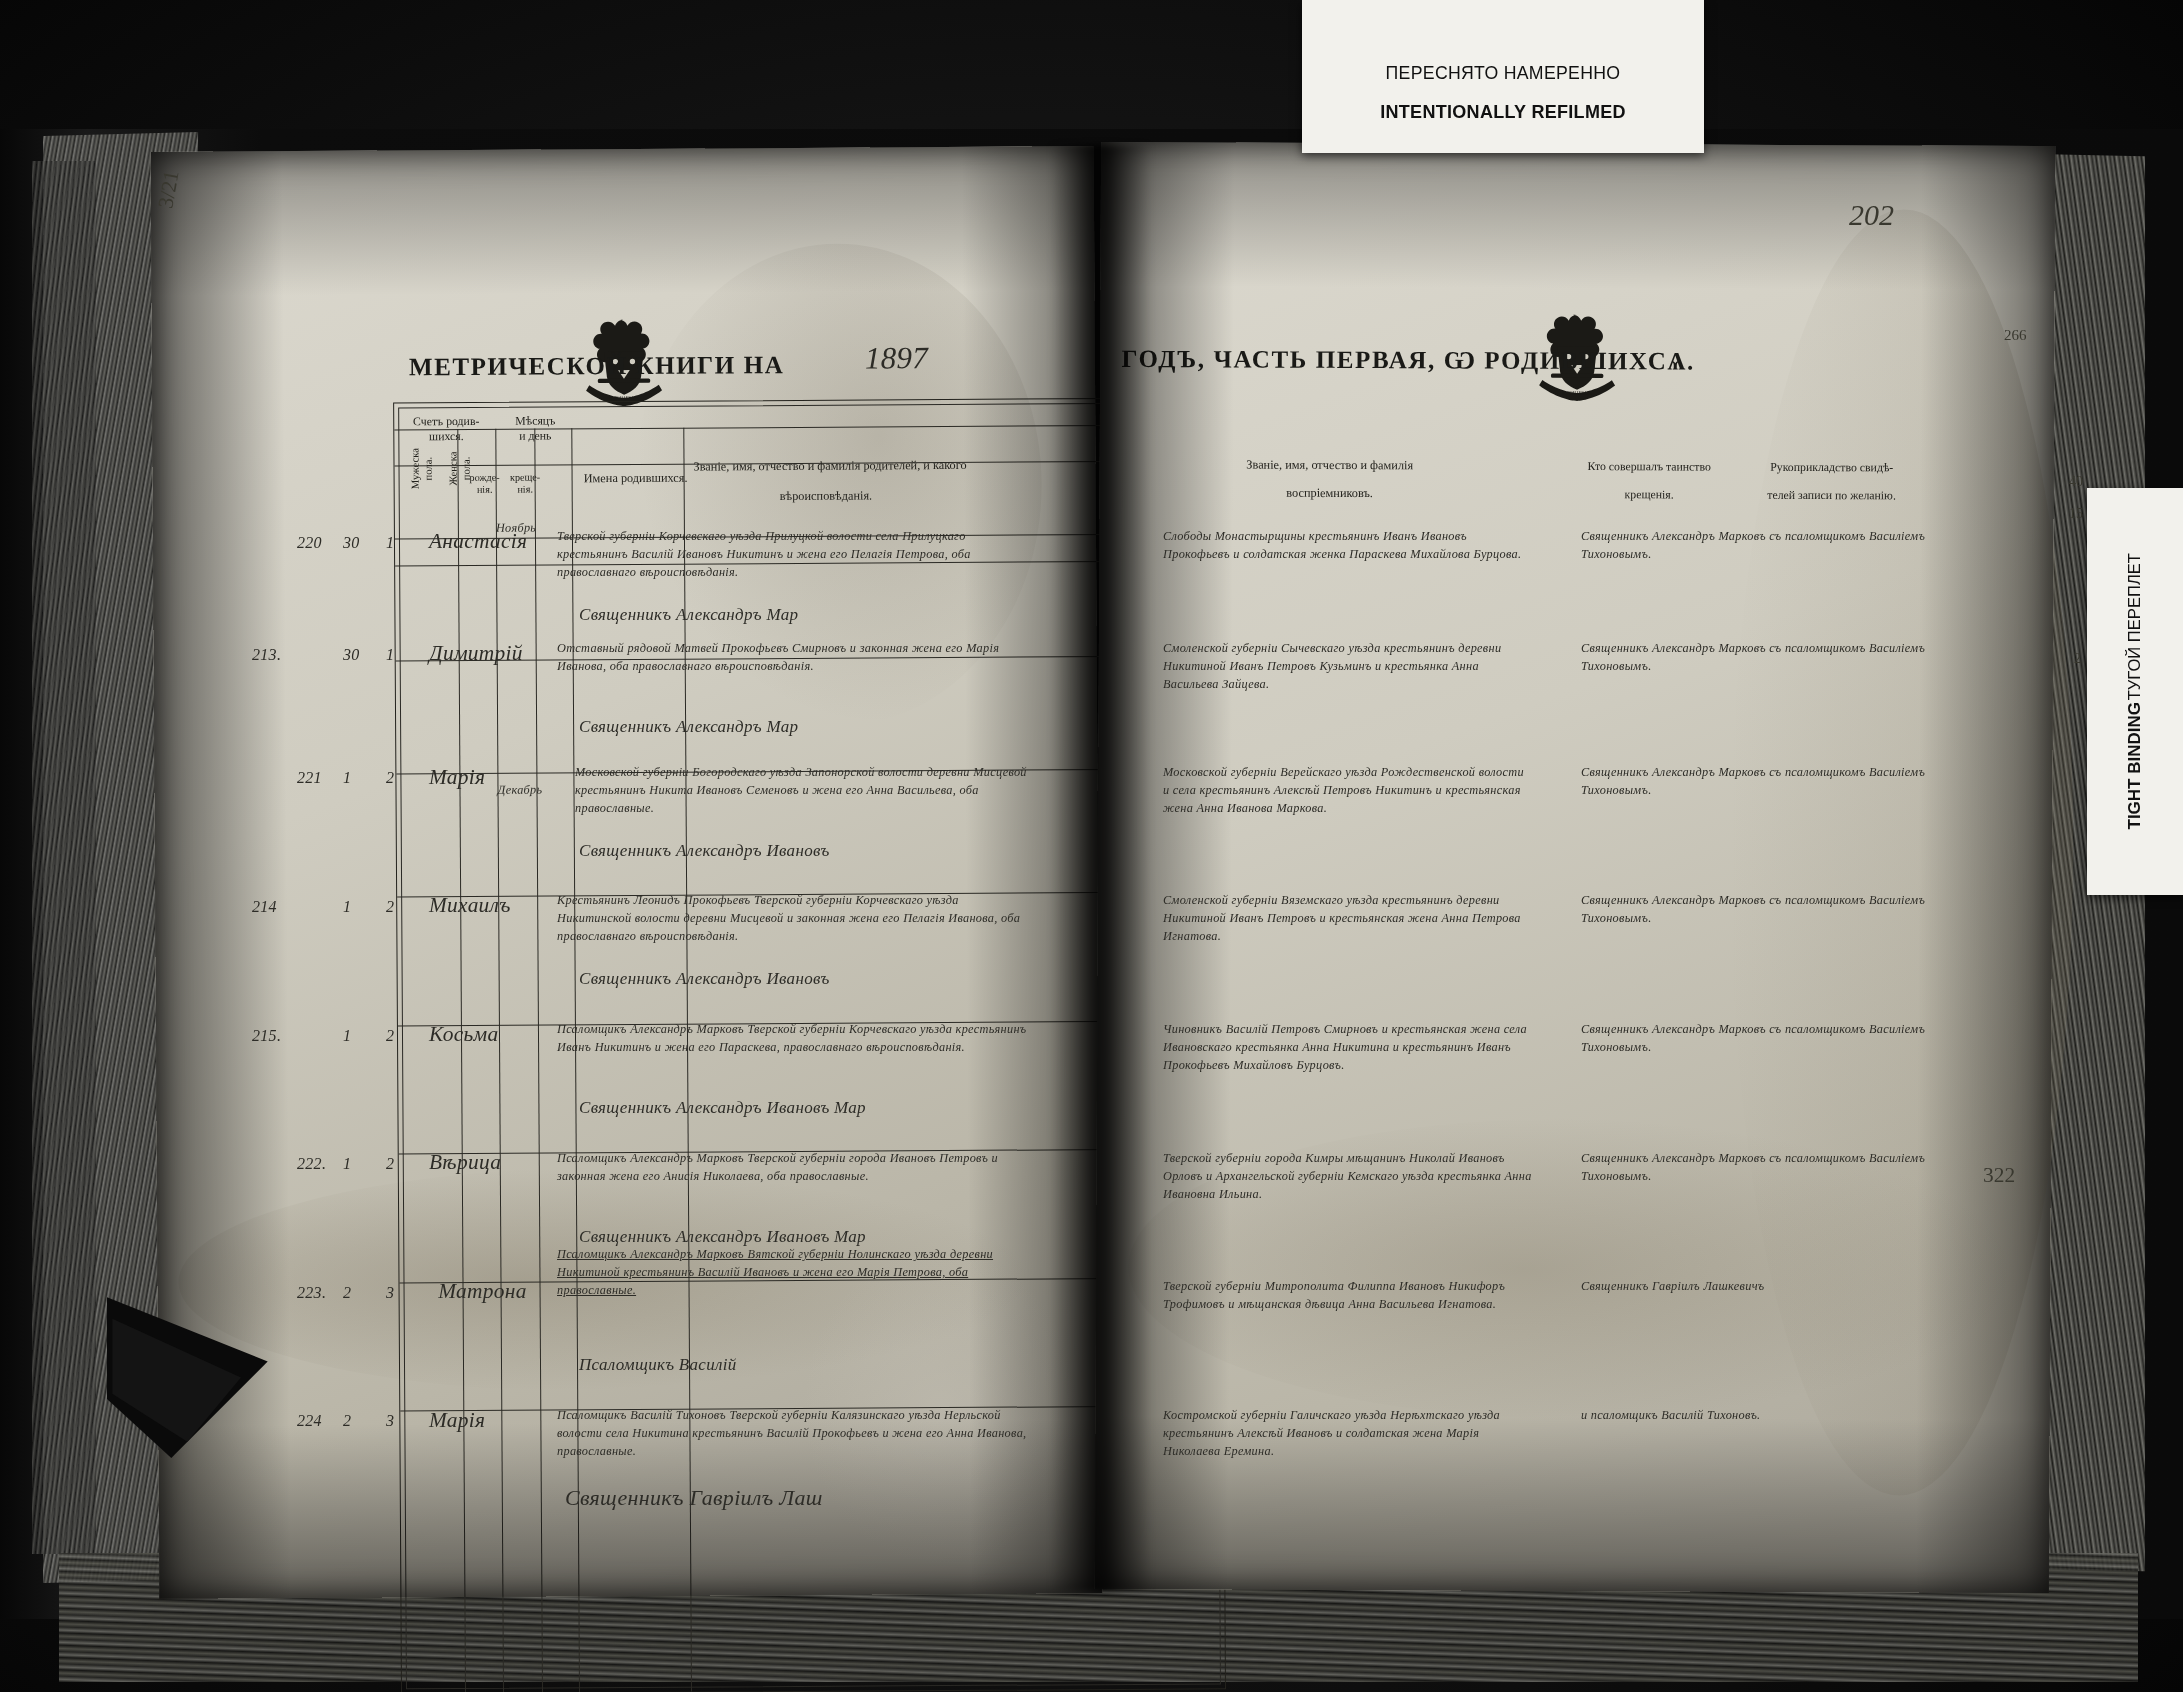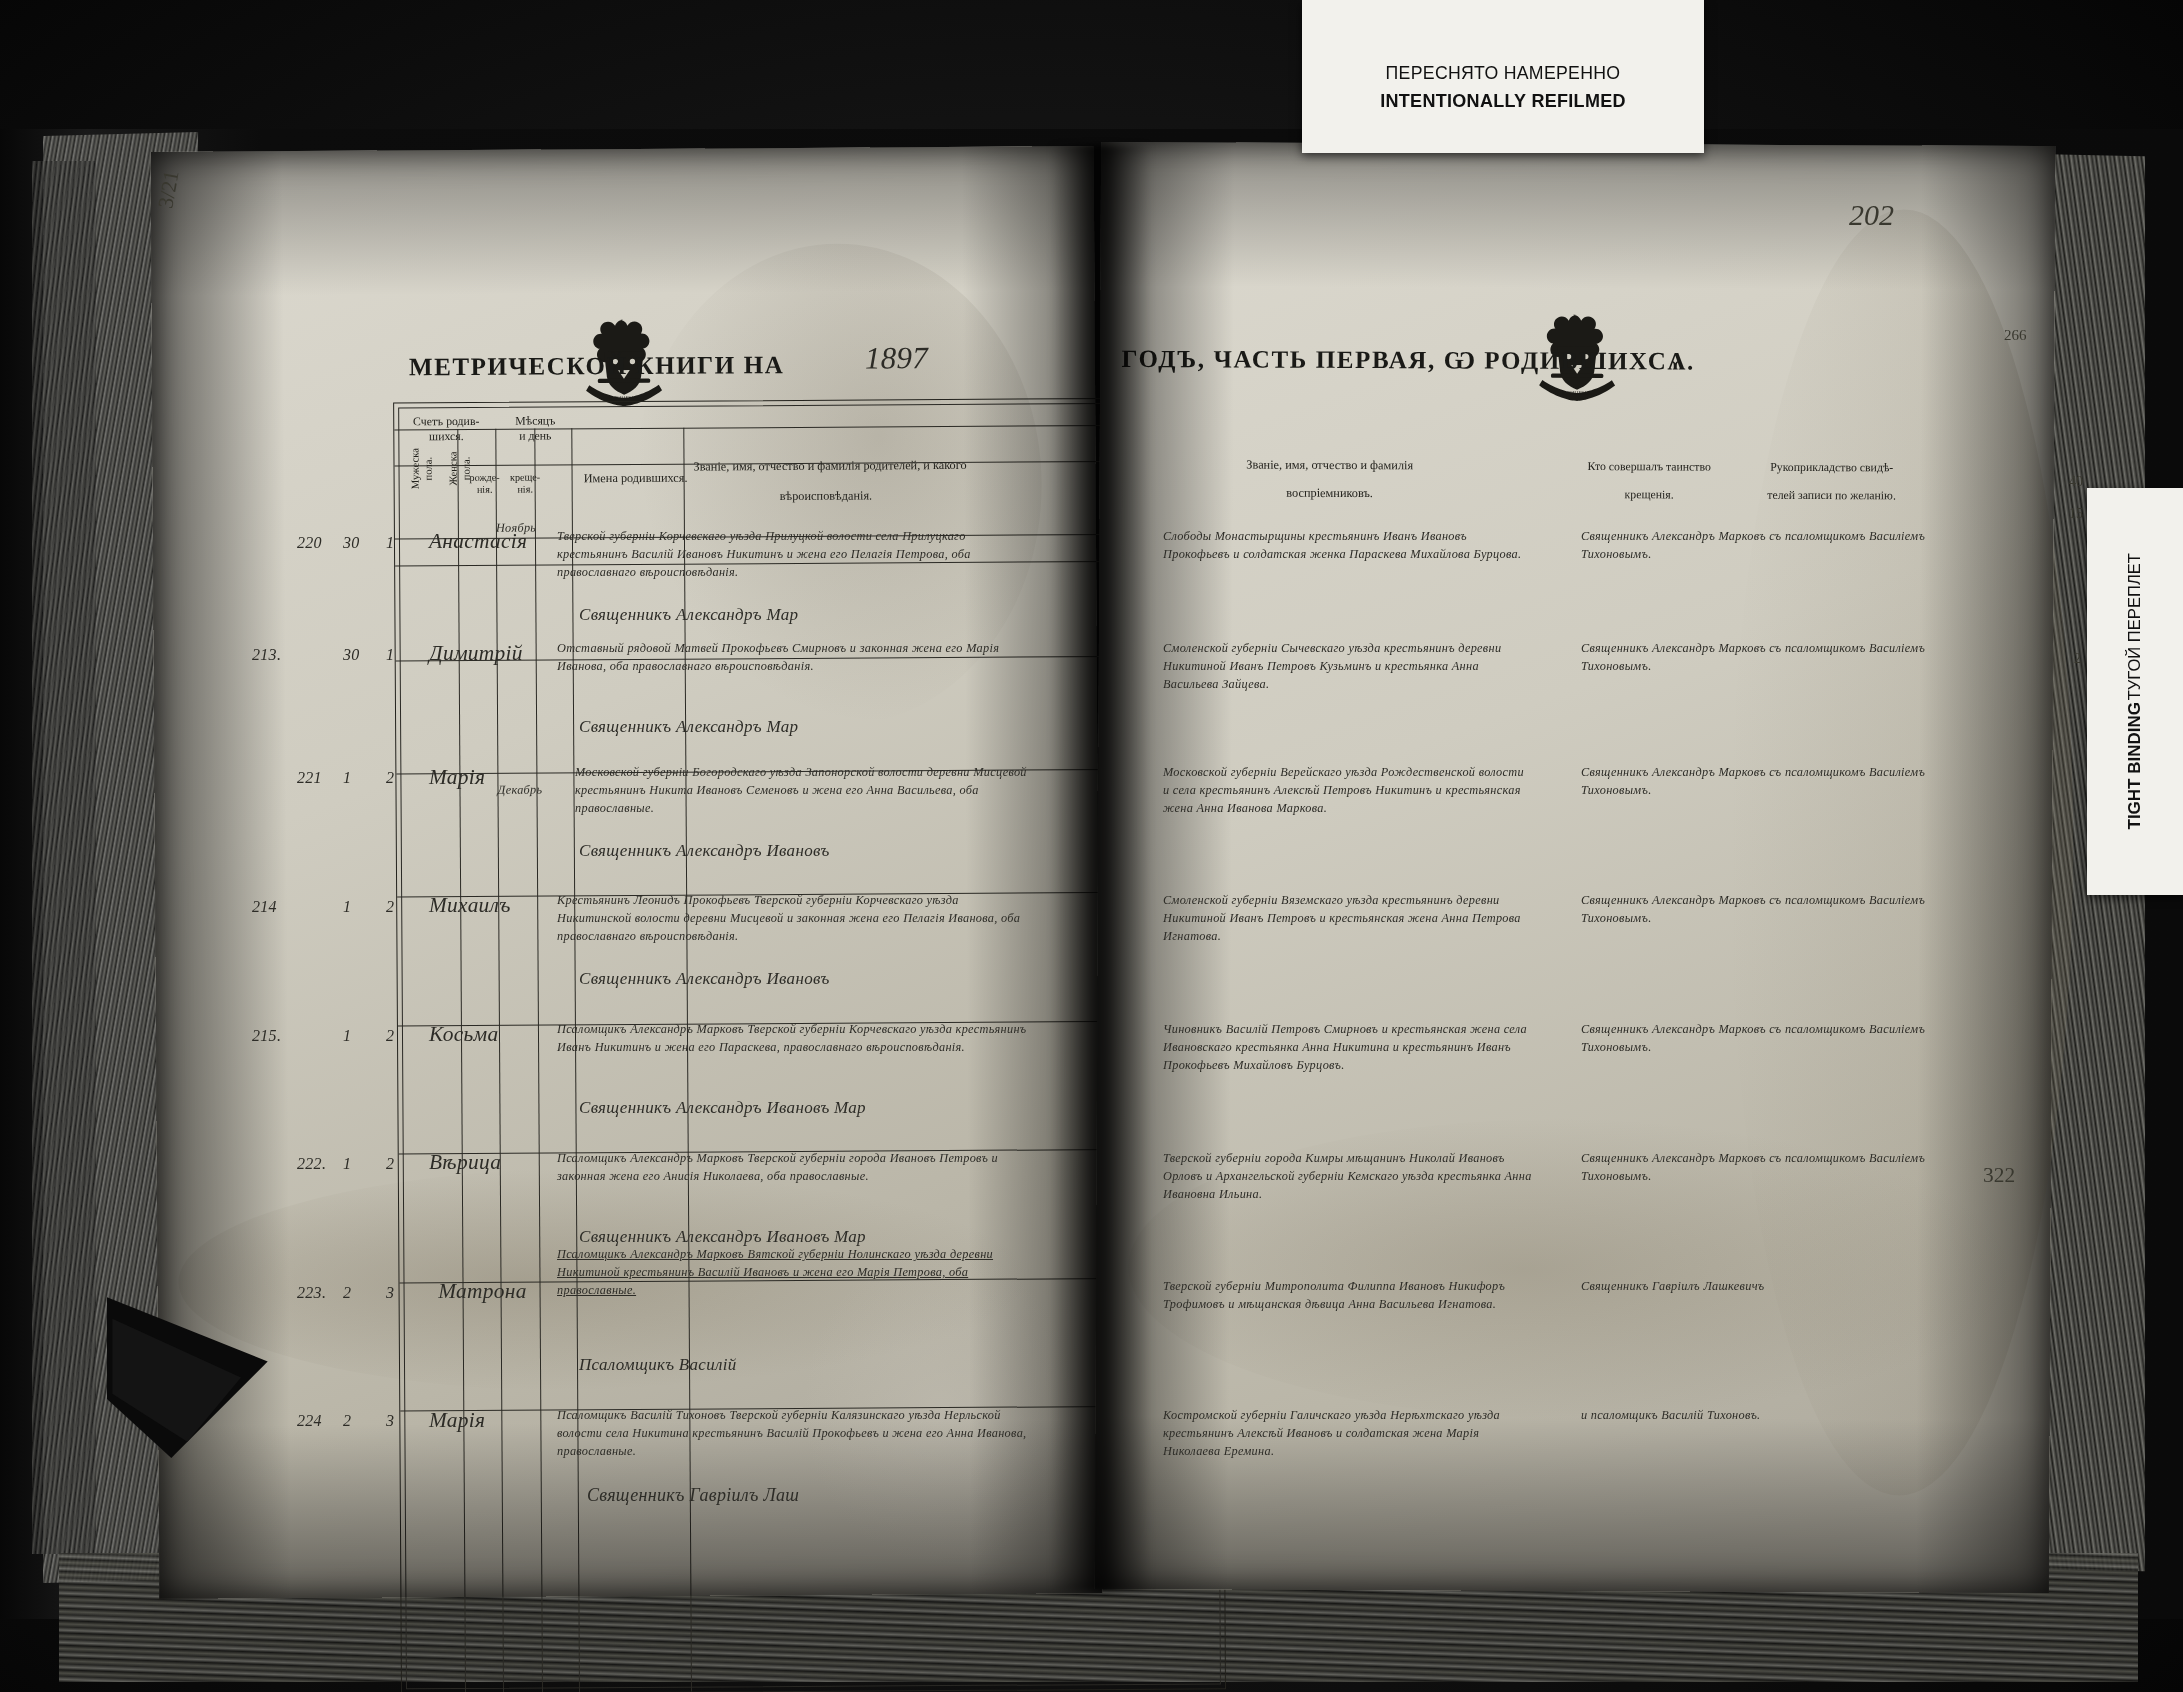--- a/index.html
+++ b/index.html
@@ -243,37 +243,37 @@
       <div class="hw hw-big" style="left:429px;top:1276px;width:107px;text-align:center;">Матрона</div>
       <div class="hw hw-sm" style="left:557px;top:1246px;width:472px;text-decoration:underline;">Псаломщикъ Александръ Марковъ Вятской губерніи Нолинскаго уѣзда деревни Никитиной крестьянинъ Василій Ивановъ и жена его Марія Петрова, оба православные.</div>
       <div class="hw" style="left:579px;top:1353px;width:461px;font-size:17px;">Псаломщикъ Василій</div>
       <div class="hw hw-sm" style="left:1163px;top:1278px;width:370px;">Тверской губерніи Митрополита Филиппа Ивановъ Никифоръ Трофимовъ и мѣщанская дѣвица Анна Васильева Игнатова.</div>
       <div class="hw hw-sm" style="left:1581px;top:1278px;width:375px;">Священникъ Гавріилъ Лашкевичъ</div>
       <div class="hw hw-num" style="left:297px;top:1409px;">224</div>
       <div class="hw hw-num" style="left:343px;top:1409px;">2</div>
       <div class="hw hw-num" style="left:386px;top:1409px;">3</div>
       <div class="hw hw-big" style="left:429px;top:1405px;width:107px;">Марія</div>
       <div class="hw hw-sm" style="left:557px;top:1407px;width:472px;">Псаломщикъ Василій Тихоновъ Тверской губерніи Калязинскаго уѣзда Нерльской волости села Никитина крестьянинъ Василій Прокофьевъ и жена его Анна Иванова, православные.</div>
-      <div class="hw" style="left:587px;top:1482px;width:461px;font-size:18px;">Священникъ Гавріилъ Лаш</div>
+      <div class="hw" style="left:565px;top:1482px;width:461px;font-size:22px;">Священникъ Гавріилъ Лаш</div>
       <div class="hw hw-sm" style="left:1163px;top:1407px;width:370px;">Костромской губерніи Галичскаго уѣзда Нерѣхтскаго уѣзда крестьянинъ Алексѣй Ивановъ и солдатская жена Марія Николаева Еремина.</div>
       <div class="hw hw-sm" style="left:1581px;top:1407px;width:375px;">и псаломщикъ Василій Тихоновъ.</div>
     </div>
 
   <div class="pencil" style="left:1849px;top:198px;font-size:30px;font-style:italic;">202</div>
   <div class="pencil" style="left:2004px;top:327px;font-size:15px;">266</div>
   <div class="pencil" style="left:1983px;top:1163px;font-size:21.4px;">322</div>
   <div class="pencil" style="left:150px;top:177px;font-size:21.4px;transform:rotate(-80deg);">3/21</div>
   <div class="pencil" style="left:2069px;top:474px;font-size:14px;">40</div>
   <div class="pencil" style="left:2069px;top:506px;font-size:14px;">15</div>
   <div class="pencil" style="left:2074px;top:651px;font-size:14px;">2</div>
 
 
   <div class="label" style="left:1302px;top:0px;width:402px;height:153px;padding-top:63px;box-sizing:border-box;">
     <div class="l1">ПЕРЕСНЯТО НАМЕРЕННО</div>
-    <div class="l3" style="margin-top:7px;">INTENTIONALLY REFILMED</div>
+    <div class="l3" style="margin-top:18px;">INTENTIONALLY REFILMED</div>
   </div>
 
   <div class="label-v" style="right:0px;top:488px;width:96px;height:407px;">
     <span class="v1">ТУГОЙ ПЕРЕПЛЕТ</span>
     <span class="v2">TIGHT BINDING</span>
   </div>
 
   <svg style="position:absolute;left:107px;top:1297px;width:225px;height:279px;" viewBox="0 0 420 520">
     <polygon points="0,0 300,120 120,300 0,190" fill="#0a0a0a"></polygon>
     <polygon points="10,40 250,150 150,270 10,180" fill="#141414"></polygon>

